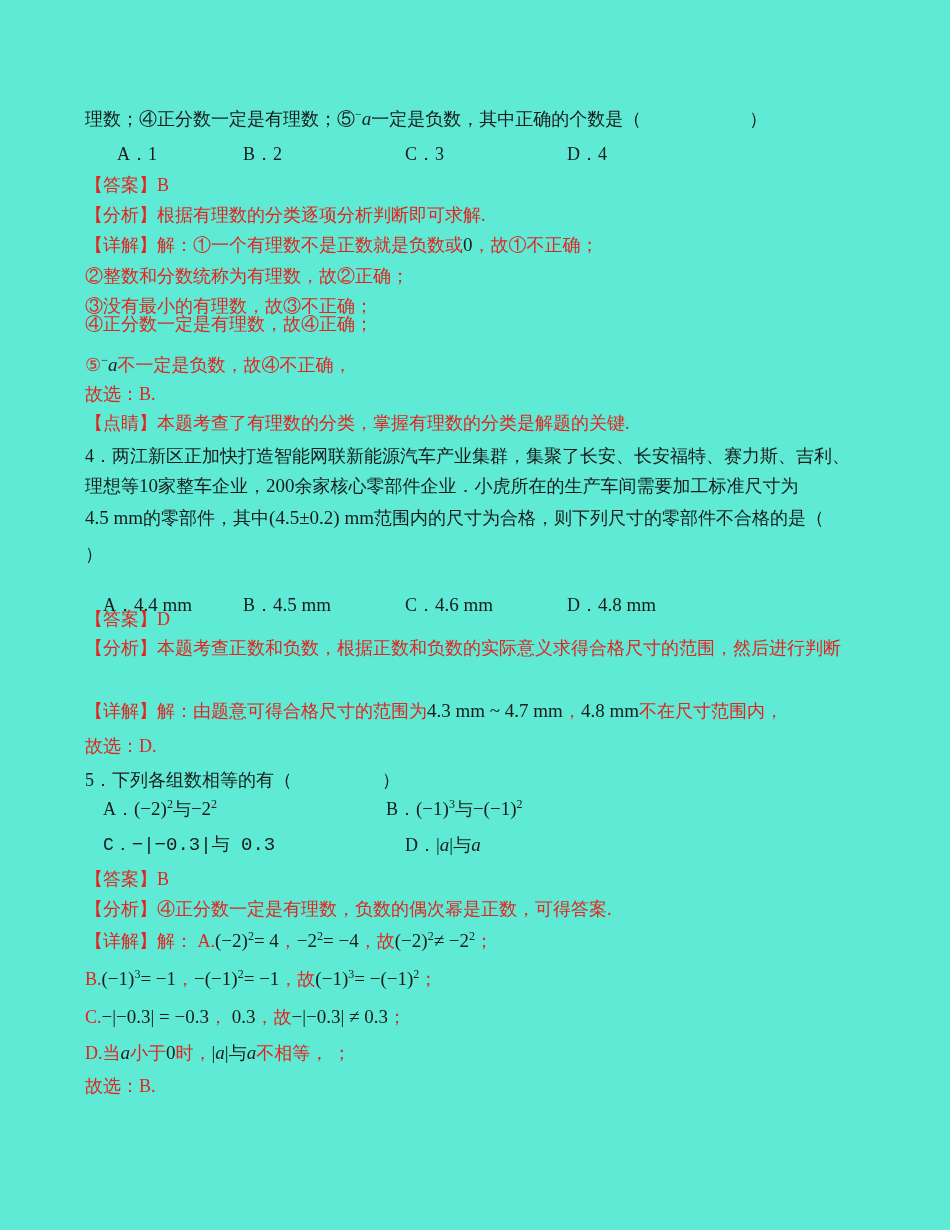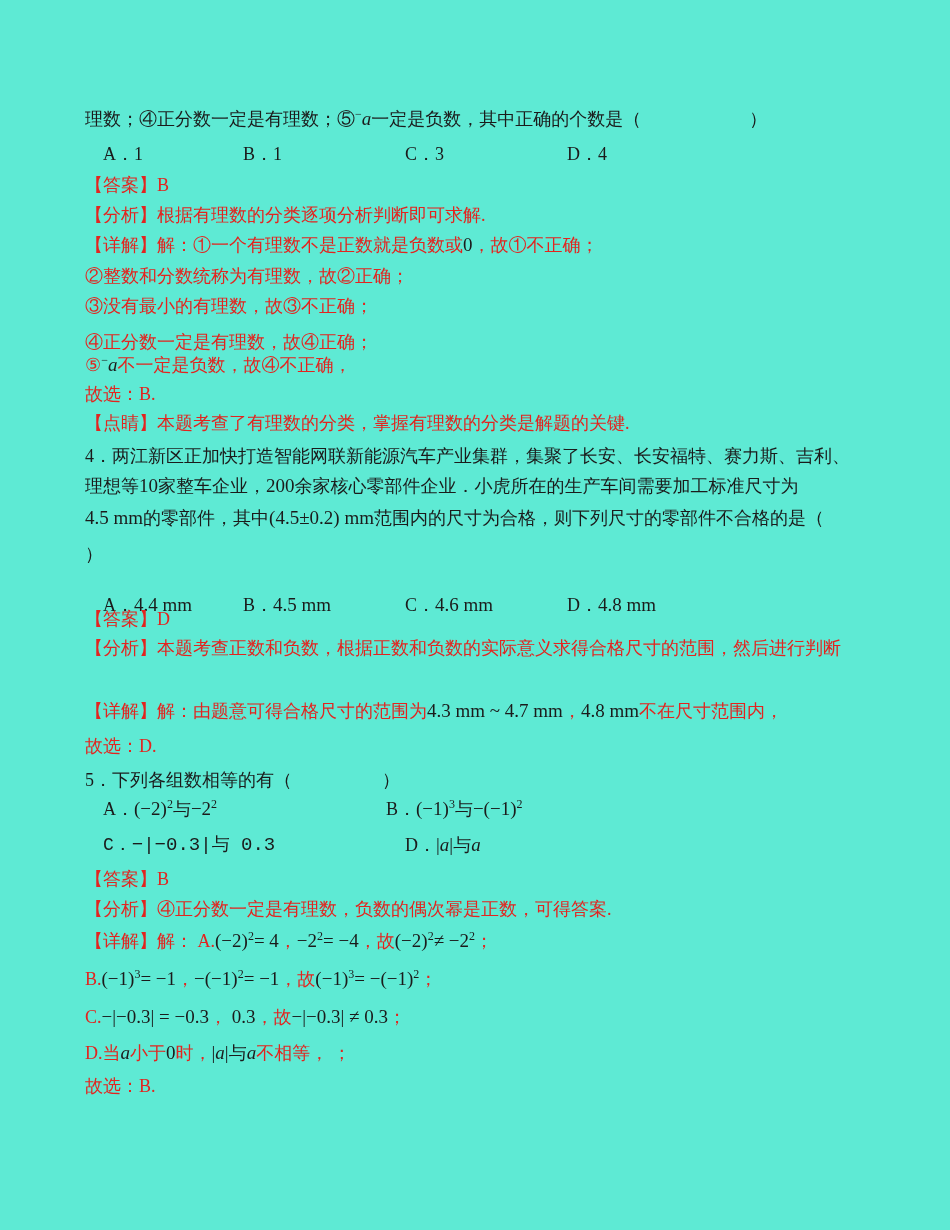--- a/index.html
+++ b/index.html
@@ -18,31 +18,31 @@
   .math{font-size:19px;}
   .italic{font-style:italic;}
   .line sup{font-size:12px;line-height:0;vertical-align:super;}
 </style>
 </head>
 <body>
 
 <div class="page">
     <div class="line" style="top: 106px;"><span>理数；④正分数一定是有理数；⑤</span><sup class="math">−</sup><span class="math italic">a</span><span>一定是负数，其中正确的个数是（　　　　　　）</span></div>
     <div class="line" style="top: 141px;">
-      <span class="cell" style="left: 18px; text-align: right;"><span>A．1</span></span>
-      <span class="cell" style="left: 158px;"><span>B．1</span></span>
+      <span class="cell" style="left: 32px; text-align: right;"><span>A．1</span></span>
+      <span class="cell" style="left: 158px;"><span>B．2</span></span>
       <span class="cell" style="left: 320px;"><span>C．3</span></span>
       <span class="cell" style="left: 482px;"><span>D．4</span></span>
     </div>
     <div class="line" style="top: 172px;"><span class="r">【答案】B</span></div>
     <div class="line" style="top: 202px;"><span class="r">【分析】根据有理数的分类逐项分析判断即可求解.</span></div>
     <div class="line" style="top: 232px;"><span class="r">【详解】解：①一个有理数不是正数就是负数或</span><span class="math">0</span><span class="r">，故①不正确；</span></div>
     <div class="line" style="top: 263px;"><span class="r">②整数和分数统称为有理数，故②正确；</span></div>
     <div class="line" style="top: 293px;"><span class="r">③没有最小的有理数，故③不正确；</span></div>
-    <div class="line" style="top: 329px;"><span class="r">④正分数一定是有理数，故④正确；</span></div>
+    <div class="line" style="top: 311px;"><span class="r">④正分数一定是有理数，故④正确；</span></div>
     <div class="line" style="top: 352px;"><span class="r">⑤</span><sup class="math">−</sup><span class="math italic">a</span><span class="r">不一定是负数，故④不正确，</span></div>
     <div class="line" style="top: 381px;"><span class="r">故选：B.</span></div>
     <div class="line" style="top: 410px;"><span class="r">【点睛】本题考查了有理数的分类，掌握有理数的分类是解题的关键.</span></div>
     <div class="line" style="top: 443px;"><span>4．两江新区正加快打造智能网联新能源汽车产业集群，集聚了长安、长安福特、赛力斯、吉利、</span></div>
     <div class="line" style="top: 473px;"><span>理想等</span><span class="math">10</span><span>家整车企业，</span><span class="math">200</span><span>余家核心零部件企业．小虎所在的生产车间需要加工标准尺寸为</span></div>
     <div class="line" style="top: 505px;"><span class="math">4.5 mm</span><span>的零部件，其中</span><span class="math">(4.5±0.2) mm</span><span>范围内的尺寸为合格，则下列尺寸的零部件不合格的是（</span></div>
     <div class="line" style="top: 541px;"><span>）</span></div>
     <div class="line" style="top: 592px;">
       <span class="cell" style="left: 18px;"><span>A．</span><span class="math">4.4 mm</span></span>
       <span class="cell" style="left: 158px;"><span>B．</span><span class="math">4.5 mm</span></span>

